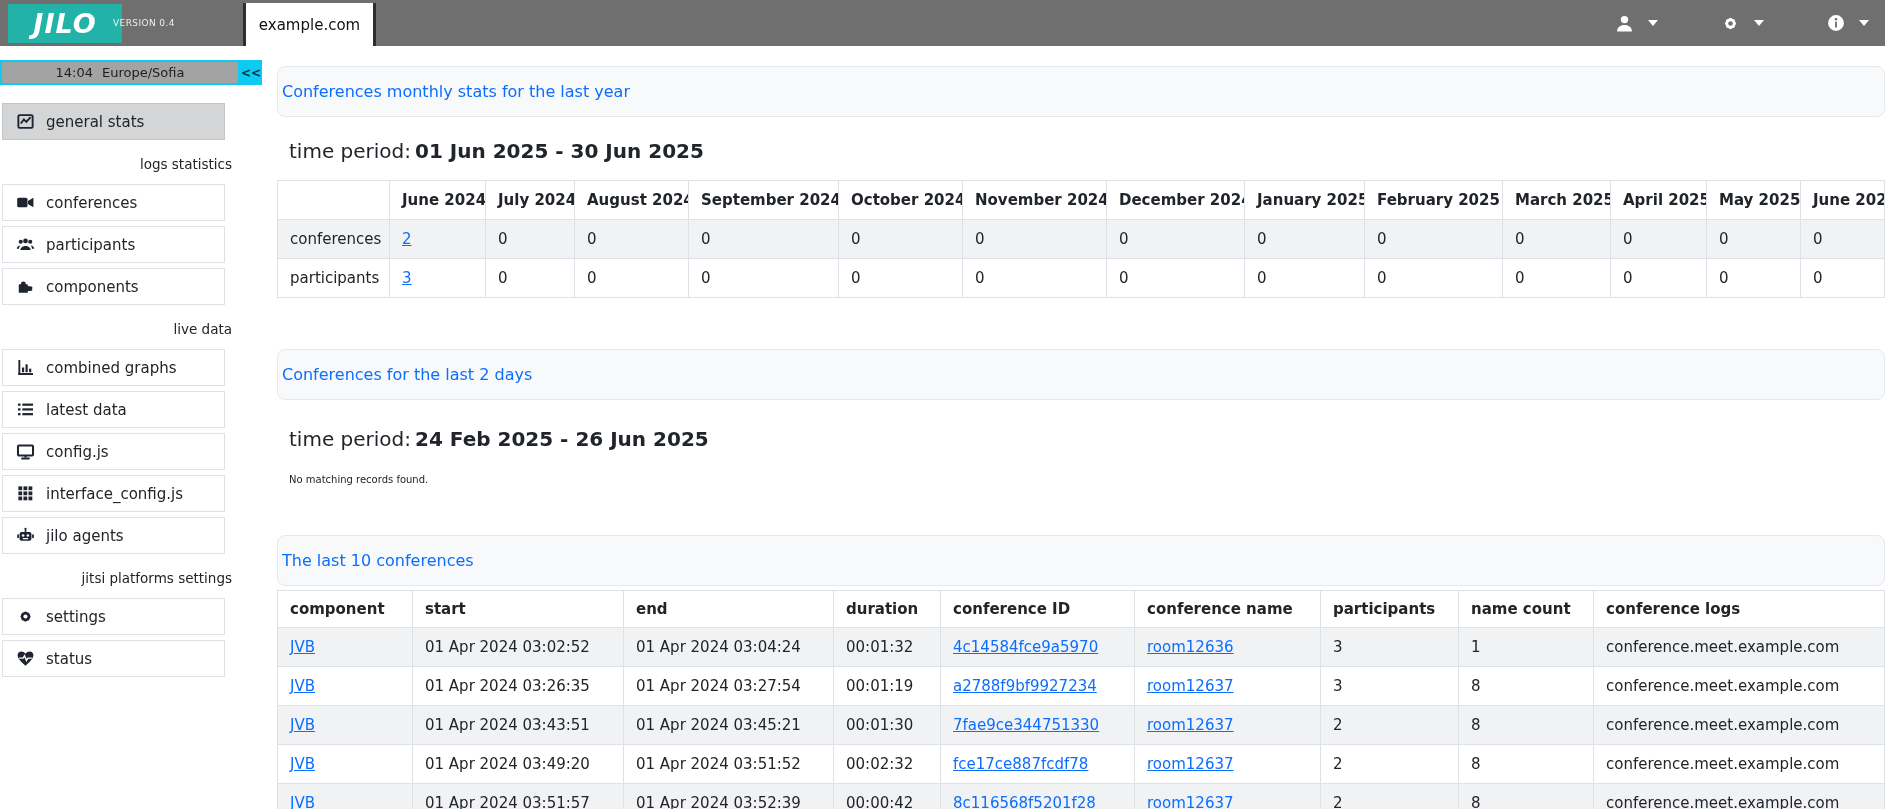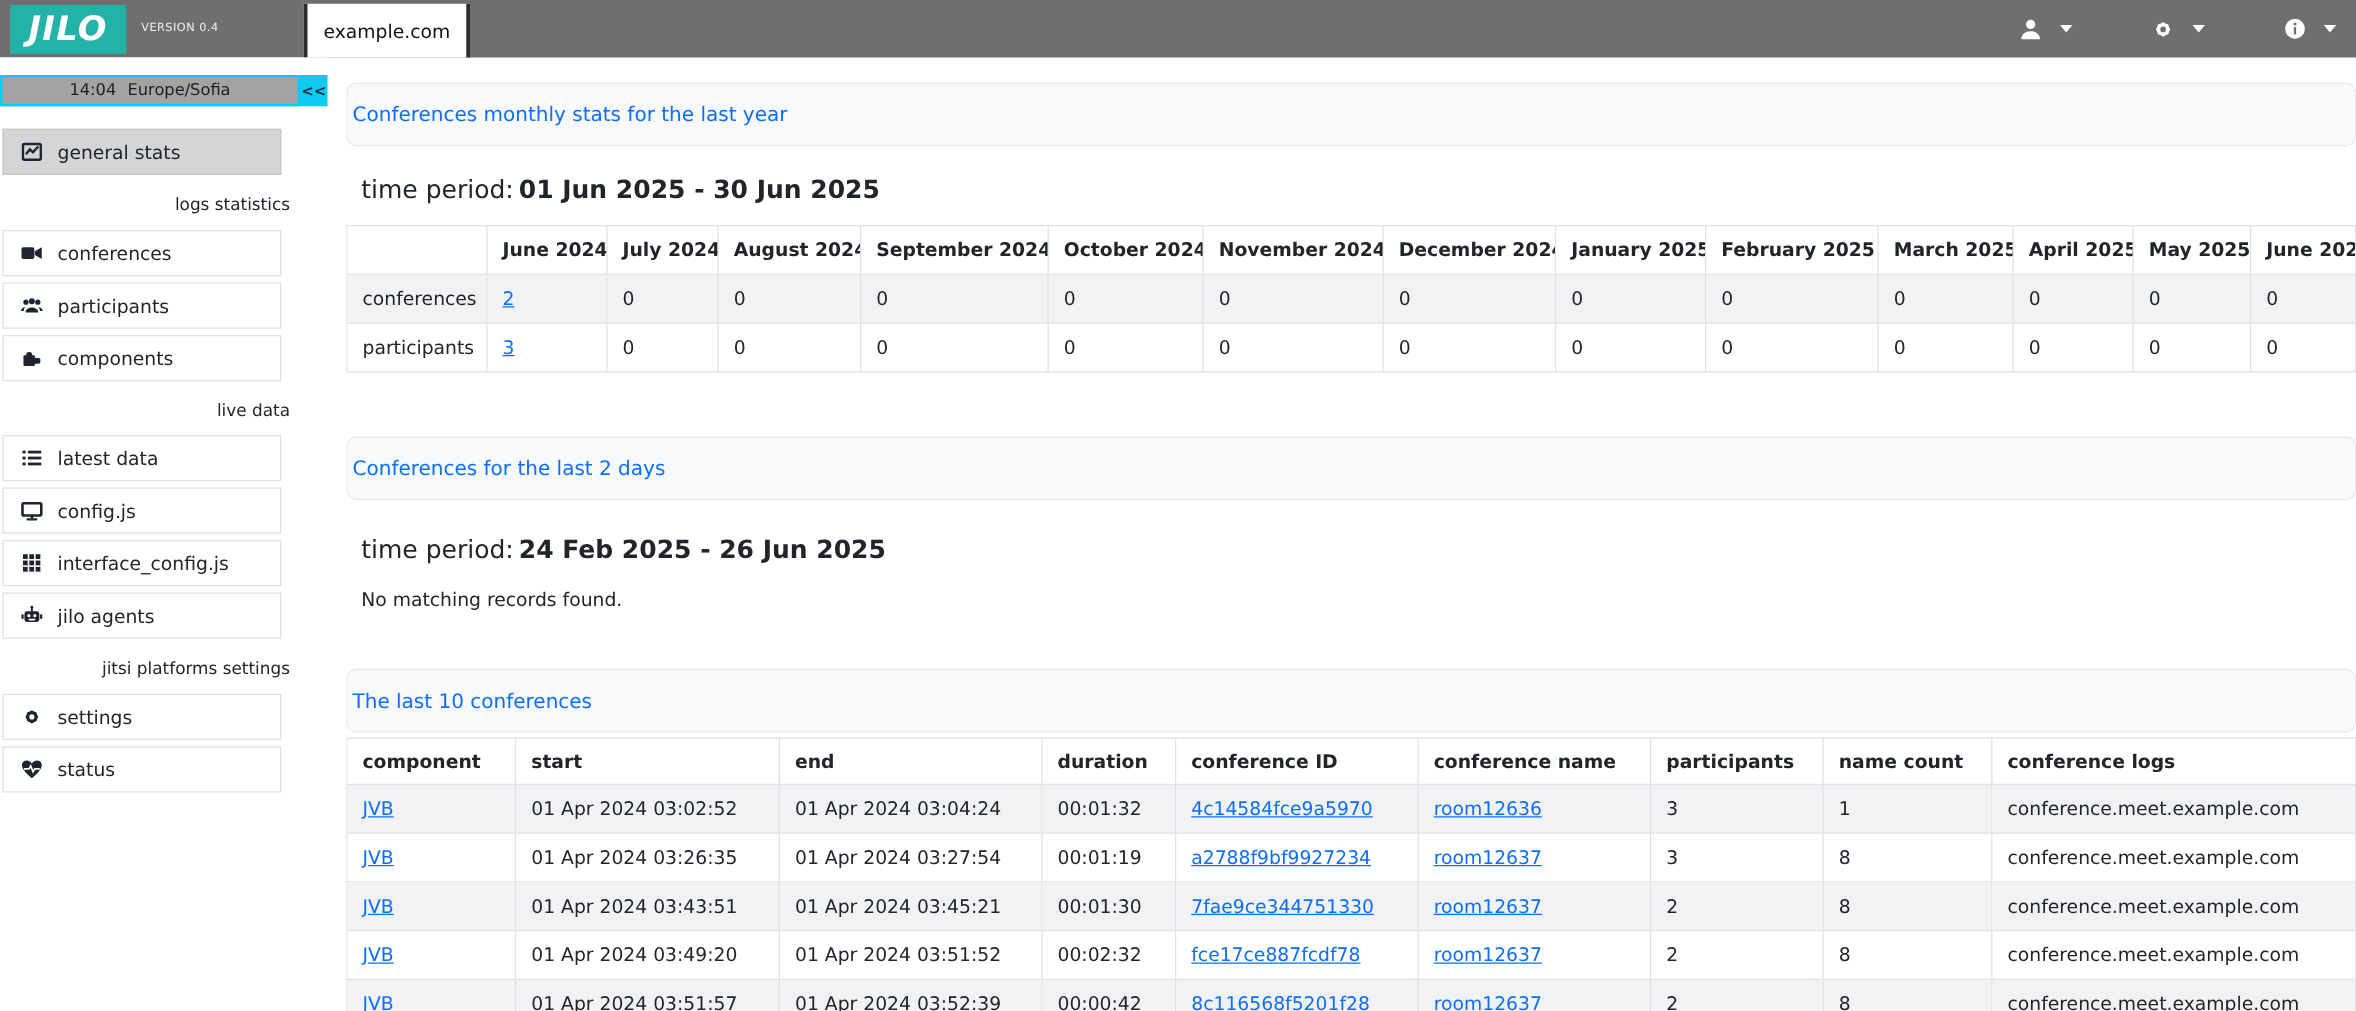--- a/index.html
+++ b/index.html
@@ -1,21 +1,21 @@
 <!DOCTYPE html>
 <html style="--header-bg: #6f6f6f; --brand-teal: #23b2a7; --accent-cyan: #0dcaf0; --link-blue: #0d6efd;"><head>
 <meta charset="utf-8">
 <style>
   html,body{margin:0;padding:0;width:1885px;height:809px;overflow:hidden;
     font-family:"DejaVu Sans","Liberation Sans",sans-serif;background:#fff;color:#212529;}
   .app{position:relative;width:1885px;height:809px;}
 
   
   .topbar{position:absolute;left:0;top:0;width:100%;height:46px;background:var(--header-bg);}
-  .logo-box{position:absolute;left:8px;top:4px;width:93px;height:39px;background:var(--brand-teal);
+  .logo-box{position:absolute;left:8px;top:4px;width:114px;height:39px;background:var(--brand-teal);
     display:flex;align-items:center;justify-content:center;}
   .logo-text{color:#fff;font-size:27px;font-weight:bold;font-style:italic;letter-spacing:1px;}
   .version{position:absolute;left:113px;top:18px;color:#efefef;font-size:9px;letter-spacing:.4px;}
   .tab{position:absolute;left:243px;top:3px;width:127px;height:43px;background:#fff;
     border-left:3px solid #2e2e2e;border-right:3px solid #2e2e2e;
     display:flex;align-items:center;justify-content:center;font-size:15px;color:#111;}
   .top-menus{position:absolute;right:10px;top:0;height:46px;display:flex;align-items:center;gap:50px;}
   .menu-group{display:flex;align-items:center;gap:13px;cursor:pointer;padding:4px 6px;}
   .menu-group svg{display:block;}
   .caret{width:0;height:0;border-left:5px solid transparent;border-right:5px solid transparent;border-top:6px solid #fff;}
@@ -35,21 +35,21 @@
   .first-gap{margin-top:18px;}
   .sec-gap{margin-top:12px;}
 
   
   .main{position:absolute;left:277px;top:46px;width:1608px;height:763px;overflow:hidden;}
   .card-head{margin-top:20px;height:51px;background:#f8f9fa;border:1px solid #e7e8ea;border-radius:8px;
     display:flex;align-items:center;padding-left:4px;box-sizing:border-box;cursor:pointer;}
   .card-title{color:var(--link-blue);font-size:16px;}
   .period{margin:25px 0 0 12px;font-size:20px;line-height:18px;}
   .period b{margin-left:4px;}
-  .empty-msg{margin:23px 0 0 12px;font-size:15px;line-height:18px;}
+  .empty-msg{margin:23px 0 0 12px;font-size:10px;line-height:18px;}
 
   table.tbl{border-collapse:collapse;table-layout:fixed;background:#fff;}
   .tbl th,.tbl td{border:1px solid #dee2e6;padding:0 6px 0 12px;height:38px;text-align:left;
     vertical-align:middle;font-size:15px;overflow:hidden;white-space:nowrap;}
   .tbl thead th{font-weight:bold;height:38px;background:#fff;}
   .tbl tbody tr:nth-child(odd) td{background:#f1f2f4;}
   .tbl a{color:var(--link-blue);text-decoration:underline;cursor:pointer;}
   #monthly-table{margin-top:20px;width:1607px;}
   #last10-table{margin-top:4px;width:1608px;}
   #last10-table thead th{height:36px;}
@@ -147,20 +147,32 @@
             <svg width="19" height="19" viewBox="0 0 24 24" fill="currentColor">
               <rect x="3.5" y="9" width="11.5" height="11" rx="1.2"></rect>
               <circle cx="9.3" cy="8.8" r="3.1"></circle>
               <rect x="12.5" y="12" width="8" height="5.5" rx="1"></rect>
               <circle cx="16.5" cy="14.7" r="3"></circle>
             </svg>
           </span>
           <span>components</span>
         </div>
         <div class="side-section">live data</div>
+        <div class="side-item sec-gap">
+          <span class="s-icon">
+            <svg width="19" height="19" viewBox="0 0 24 24" fill="currentColor">
+              <path d="M3 2.5h2.4v19H3z"></path>
+              <path d="M3 19h18.5v2.5H3z"></path>
+              <rect x="7.5" y="12" width="2.8" height="6"></rect>
+              <rect x="12" y="8" width="2.8" height="10"></rect>
+              <rect x="16.5" y="13.5" width="2.8" height="4.5"></rect>
+            </svg>
+          </span>
+          <span>combined graphs</span>
+        </div>
         <div class="side-item">
           <span class="s-icon">
             <svg width="19" height="19" viewBox="0 0 24 24" fill="currentColor">
               <rect x="2.5" y="4.5" width="3.2" height="2.8"></rect>
               <rect x="8" y="4.5" width="13.5" height="2.8"></rect>
               <rect x="2.5" y="10.5" width="3.2" height="2.8"></rect>
               <rect x="8" y="10.5" width="13.5" height="2.8"></rect>
               <rect x="2.5" y="16.5" width="3.2" height="2.8"></rect>
               <rect x="8" y="16.5" width="13.5" height="2.8"></rect>
             </svg>

